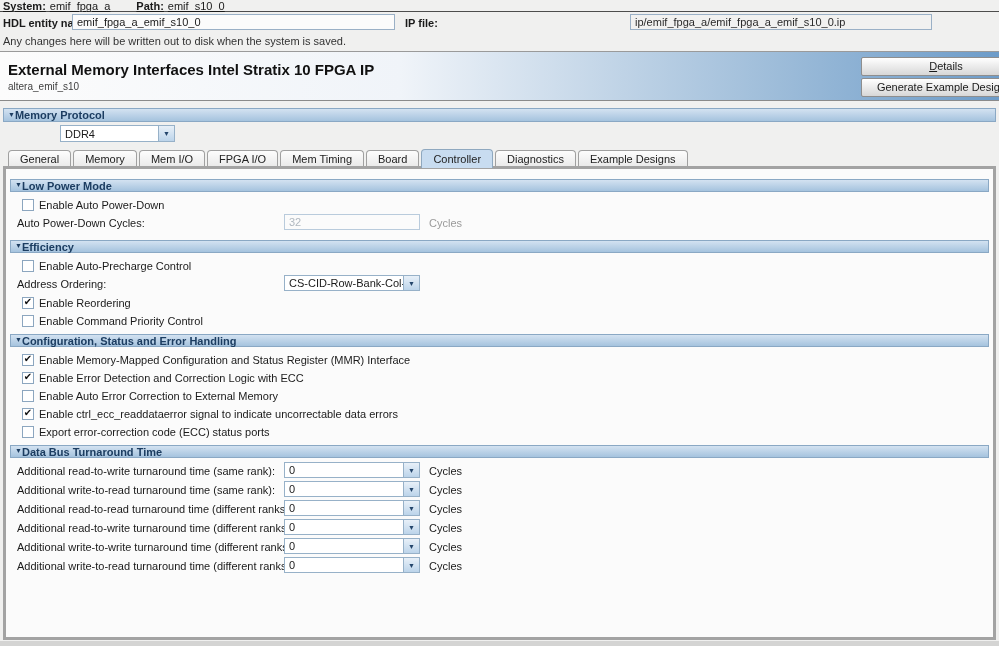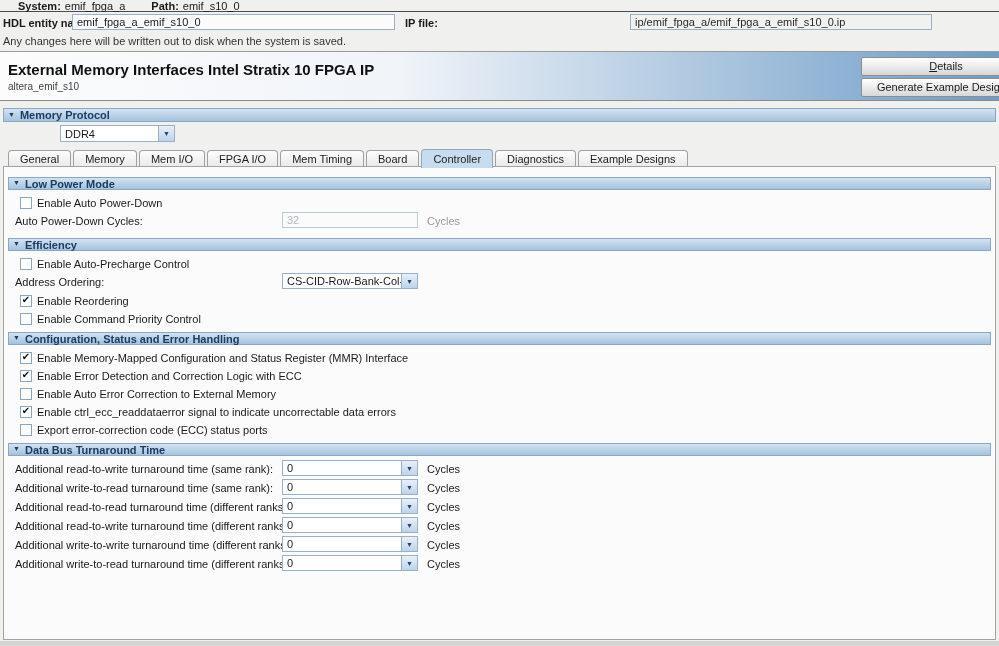--- a/index.html
+++ b/index.html
@@ -6,21 +6,21 @@
   html,body { width:999px; height:646px; overflow:hidden; }
   body {
     font-family:"Liberation Sans", sans-serif;
     font-size:11px; color:#1a1a1a;
     background:#f0f0ef; position:relative;
   }
   
   .row1 {
     position:absolute; left:0; top:0; width:999px; height:12px;
     border-bottom:1px solid #4d4d4d; background:#f0f0ef;
-    display:flex; align-items:center; padding-left:18px; gap:4px;
+    display:flex; align-items:center; padding-left:3px; gap:4px;text-decoration:underline;
   }
   .row1 b { font-weight:bold; }
   .row1 .spacer { width:18px; }
   .row2 {
     position:absolute; left:0; top:13px; width:999px; height:19px;
     background:#f0f0ef; display:flex; align-items:center;
   }
   .row2 .lbl { font-weight:bold; margin-left:3px; }
   .hdl-input {
     position:absolute; left:72px; top:1px; width:323px; height:16px;
@@ -53,21 +53,21 @@
     text-align:center; line-height:17px; cursor:default;
   }
   .hbtn.details { top:5px; }
   .hbtn.generate { top:26px; }
   .hbtn .blabel { display:block; }
   .hbtn.details .blabel::first-letter { text-decoration:underline; }
   
   .section-bar {
     height:14px; background:linear-gradient(#d3e2f1,#a5c3de);
     border:1px solid #8aa8c4; display:flex; align-items:center;
-    font-weight:bold; color:#1c3d61; gap:5px; padding-left:4px;
+    font-weight:bold; color:#1c3d61; padding-left:4px;
   }
   .tri { font-size:7px; color:#1c3d61; line-height:1; transform:translateY(-1px); }
   
   .mp-panel { position:absolute; left:3px; top:108px; width:993px; height:38px; }
   .mp-row { position:absolute; left:0; top:17px; width:100%; height:21px; }
   .mp-row .lbl { position:absolute; left:8px; top:4px;margin-top:44px; }
   
   .combo {
     background:#ffffff; border:1px solid #97b1c8; height:17px;
     display:flex; align-items:stretch; position:relative;
@@ -92,21 +92,21 @@
     border-radius:4px 4px 0 0;
     display:flex; align-items:center; color:#222; cursor:default;
   }
   .tab.active {
     height:19px; background:#c8dcf0; border-color:#8fa8bf;
     position:relative; z-index:2; margin-bottom:-1px;
   }
   
   .panel {
     position:absolute; left:3px; top:166px; width:993px; height:474px;
-    background:#fbfbfb; border:1px solid #a3a3a3; padding-top:10px;
+    background:#fbfbfb; border:3px solid #a3a3a3; padding-top:10px;
   }
   .panel .section-bar { margin:0 4px 4px 4px; height:13px; }
   .cb-row { height:18px; display:flex; align-items:center; padding-left:16px; gap:5px; }
   .cb {
     width:12px; height:12px; background:#ffffff; border:1px solid #8ca6bf;
     display:flex; align-items:center; justify-content:center; flex:0 0 12px;
     font-size:10px; color:#111; line-height:1;
   }
   .cb .mark { display:none; transform:translateY(-1px); }
   .cb.checked .mark { display:block; }

